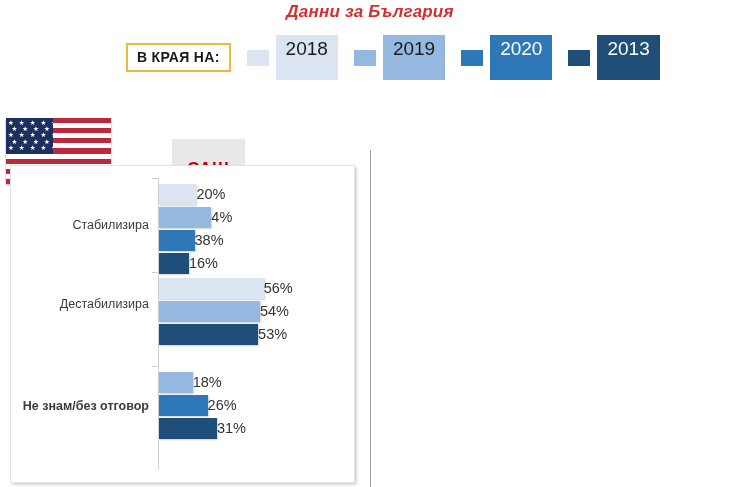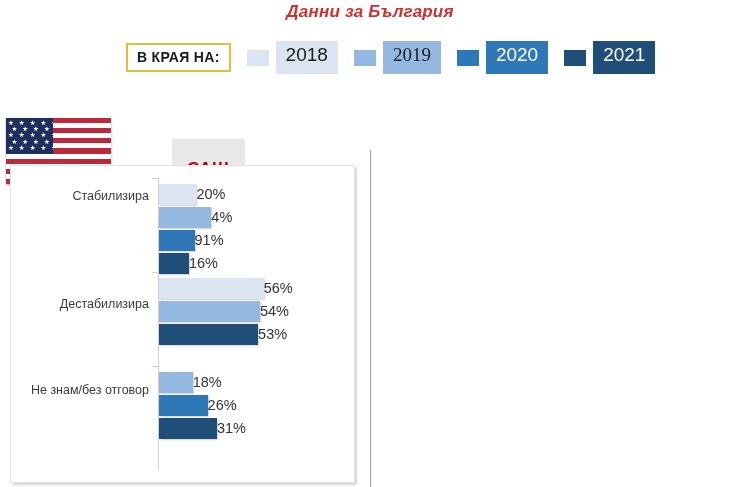--- a/index.html
+++ b/index.html
@@ -53,21 +53,21 @@
     align-items: center;
     margin-left: 16px;
   }
   .legend-swatch {
     width: 22px;
     height: 16px;
     margin-right: 7px;
   }
   .legend-box {
     font-size: 19px;
-    padding: 4px 10px 9px 10px;
+    padding: 4px 10px 22px 10px;
     line-height: 1.05;
   }
 
   
   .panel {
     position: absolute;
     top: 112px;
     width: 370px;
     height: 375px;
   }
@@ -214,31 +214,31 @@
 <div id="legend">
   <div id="legend-title">В КРАЯ НА:</div>
 
   <div class="legend-entry">
     <span class="legend-swatch" style="background: rgb(219, 229, 241);"></span>
     <span class="legend-box" style="background: rgb(219, 229, 241); color: rgb(26, 26, 26);">2018</span>
   </div>
 
   <div class="legend-entry">
     <span class="legend-swatch" style="background: rgb(149, 184, 224);"></span>
-    <span class="legend-box" style="background: rgb(149, 184, 224); color: rgb(26, 26, 26); font-family: Liberation Serif, serif;">2019</span>
+    <span class="legend-box" style="background: rgb(149, 184, 224); color: rgb(26, 26, 26);">2019</span>
   </div>
 
   <div class="legend-entry">
     <span class="legend-swatch" style="background: rgb(46, 120, 184);"></span>
     <span class="legend-box" style="background: rgb(46, 120, 184); color: rgb(255, 255, 255); text-align: center;">2020</span>
   </div>
 
   <div class="legend-entry">
     <span class="legend-swatch" style="background: rgb(31, 78, 121);"></span>
-    <span class="legend-box" style="background: rgb(31, 78, 121); color: rgb(255, 255, 255);">2021</span>
+    <span class="legend-box" style="background: rgb(31, 78, 121); color: rgb(255, 255, 255);">2013</span>
   </div>
 </div>
 
 <div class="panel-divider"></div>
 
 <div class="panel" id="panel-usa">
   <div class="flag" id="flag-usa">
     <div class="usa-stripes"></div>
     <div class="usa-canton">
       <div class="usa-stars">★ ★ ★ ★ ★ ★
@@ -248,33 +248,33 @@
 ★ ★ ★ ★ ★ ★</div>
     </div>
   </div>
   <div class="country-label" id="label-usa">САЩ</div>
 
   <div class="chart-card" id="card-usa">
     <div class="plot" id="plot-usa">
         <div class="axis-line"></div>
         <div class="axis-tick" style="top: 12px;"></div>
         <div class="cat-group" style="top: 18px;">
-          <div class="cat-label" style="top: 5px;">Стабилизира</div>
+          <div class="cat-label" style="top: 34px;">Стабилизира</div>
           <div class="bars">
             <div class="bar-row">
               <div class="bar" style="width: 37.4px; background: rgb(219, 229, 241);"></div>
               <div class="bar-value">20%</div>
             </div>
             <div class="bar-row">
               <div class="bar" style="width: 52.36px; background: rgb(149, 184, 224);"></div>
               <div class="bar-value">4%</div>
             </div>
             <div class="bar-row">
               <div class="bar" style="width: 35.53px; background: rgb(46, 120, 184);"></div>
-              <div class="bar-value">91%</div>
+              <div class="bar-value">38%</div>
             </div>
             <div class="bar-row">
               <div class="bar" style="width: 29.92px; background: rgb(31, 78, 121);"></div>
               <div class="bar-value">16%</div>
             </div>
           </div>
         </div>
         <div class="axis-tick" style="top: 106px;"></div>
         <div class="cat-group" style="top: 112px;">
           <div class="cat-label" style="top: 19px;">Дестабилизира</div>
@@ -288,21 +288,21 @@
               <div class="bar-value">54%</div>
             </div>
             <div class="bar-row">
               <div class="bar" style="width: 99.11px; background: rgb(31, 78, 121);"></div>
               <div class="bar-value">53%</div>
             </div>
           </div>
         </div>
         <div class="axis-tick" style="top: 200px;"></div>
         <div class="cat-group" style="top: 206px;">
-          <div class="cat-label" style="top: 11px;">Не знам/без отговор</div>
+          <div class="cat-label" style="top: 27px; font-weight: bold;">Не знам/без отговор</div>
           <div class="bars">
             <div class="bar-row">
               <div class="bar" style="width: 33.66px; background: rgb(149, 184, 224);"></div>
               <div class="bar-value">18%</div>
             </div>
             <div class="bar-row">
               <div class="bar" style="width: 48.62px; background: rgb(46, 120, 184);"></div>
               <div class="bar-value">26%</div>
             </div>
             <div class="bar-row">

